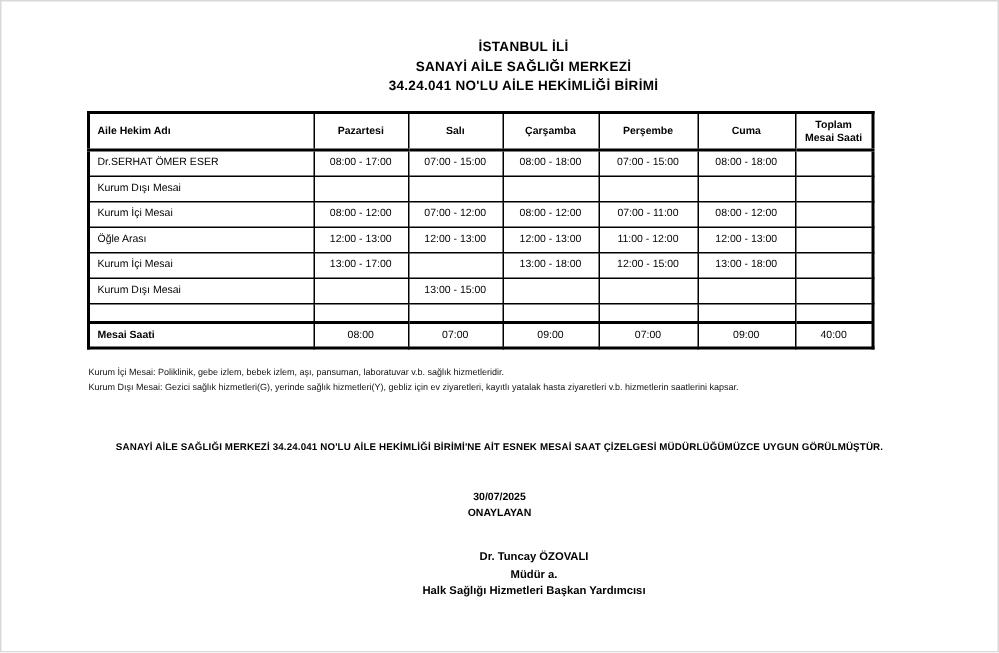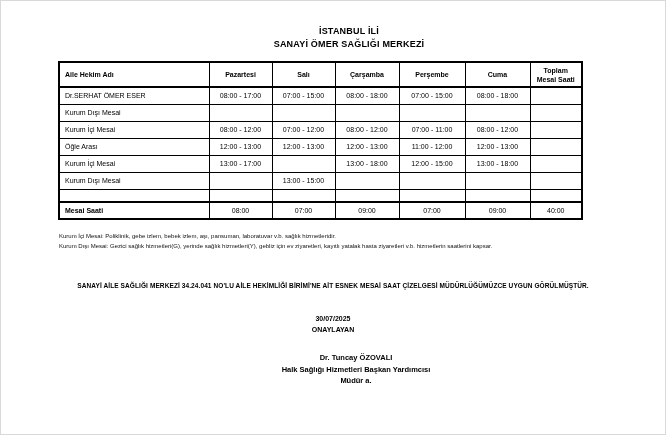--- a/index.html
+++ b/index.html
@@ -98,21 +98,22 @@
     padding-left:46px;
   }
 </style>
 </head>
 <body>
 
 <div class="page">
 
   <div class="doc-header">
     <div class="title-line">İSTANBUL İLİ</div>
-    <div class="title-line">SANAYİ ÖMER SAĞLIĞI MERKEZİ</div>
+    <div class="title-line">SANAYİ AİLE SAĞLIĞI MERKEZİ</div>
+    <div class="title-line">34.24.041 NO'LU AİLE HEKİMLİĞİ BİRİMİ</div>
   </div>
 
   <table class="schedule-table">
     <colgroup>
       <col style="width:150px">
       <col style="width:63px">
       <col style="width:63px">
       <col style="width:64px">
       <col style="width:66px">
       <col style="width:65px">
@@ -215,17 +216,17 @@
 
   <div class="approval-line">SANAYİ AİLE SAĞLIĞI MERKEZİ 34.24.041 NO'LU AİLE HEKİMLİĞİ BİRİMİ'NE AİT ESNEK MESAİ SAAT ÇİZELGESİ MÜDÜRLÜĞÜMÜZCE UYGUN GÖRÜLMÜŞTÜR.</div>
 
   <div class="approve-block">
     <div>30/07/2025</div>
     <div>ONAYLAYAN</div>
   </div>
 
   <div class="signature-block">
     <div>Dr. Tuncay ÖZOVALI</div>
+    <div>Müdür a.</div>
     <div>Halk Sağlığı Hizmetleri Başkan Yardımcısı</div>
-    <div>Müdür a.</div>
   </div>
 
 </div>
 
 </body></html>

